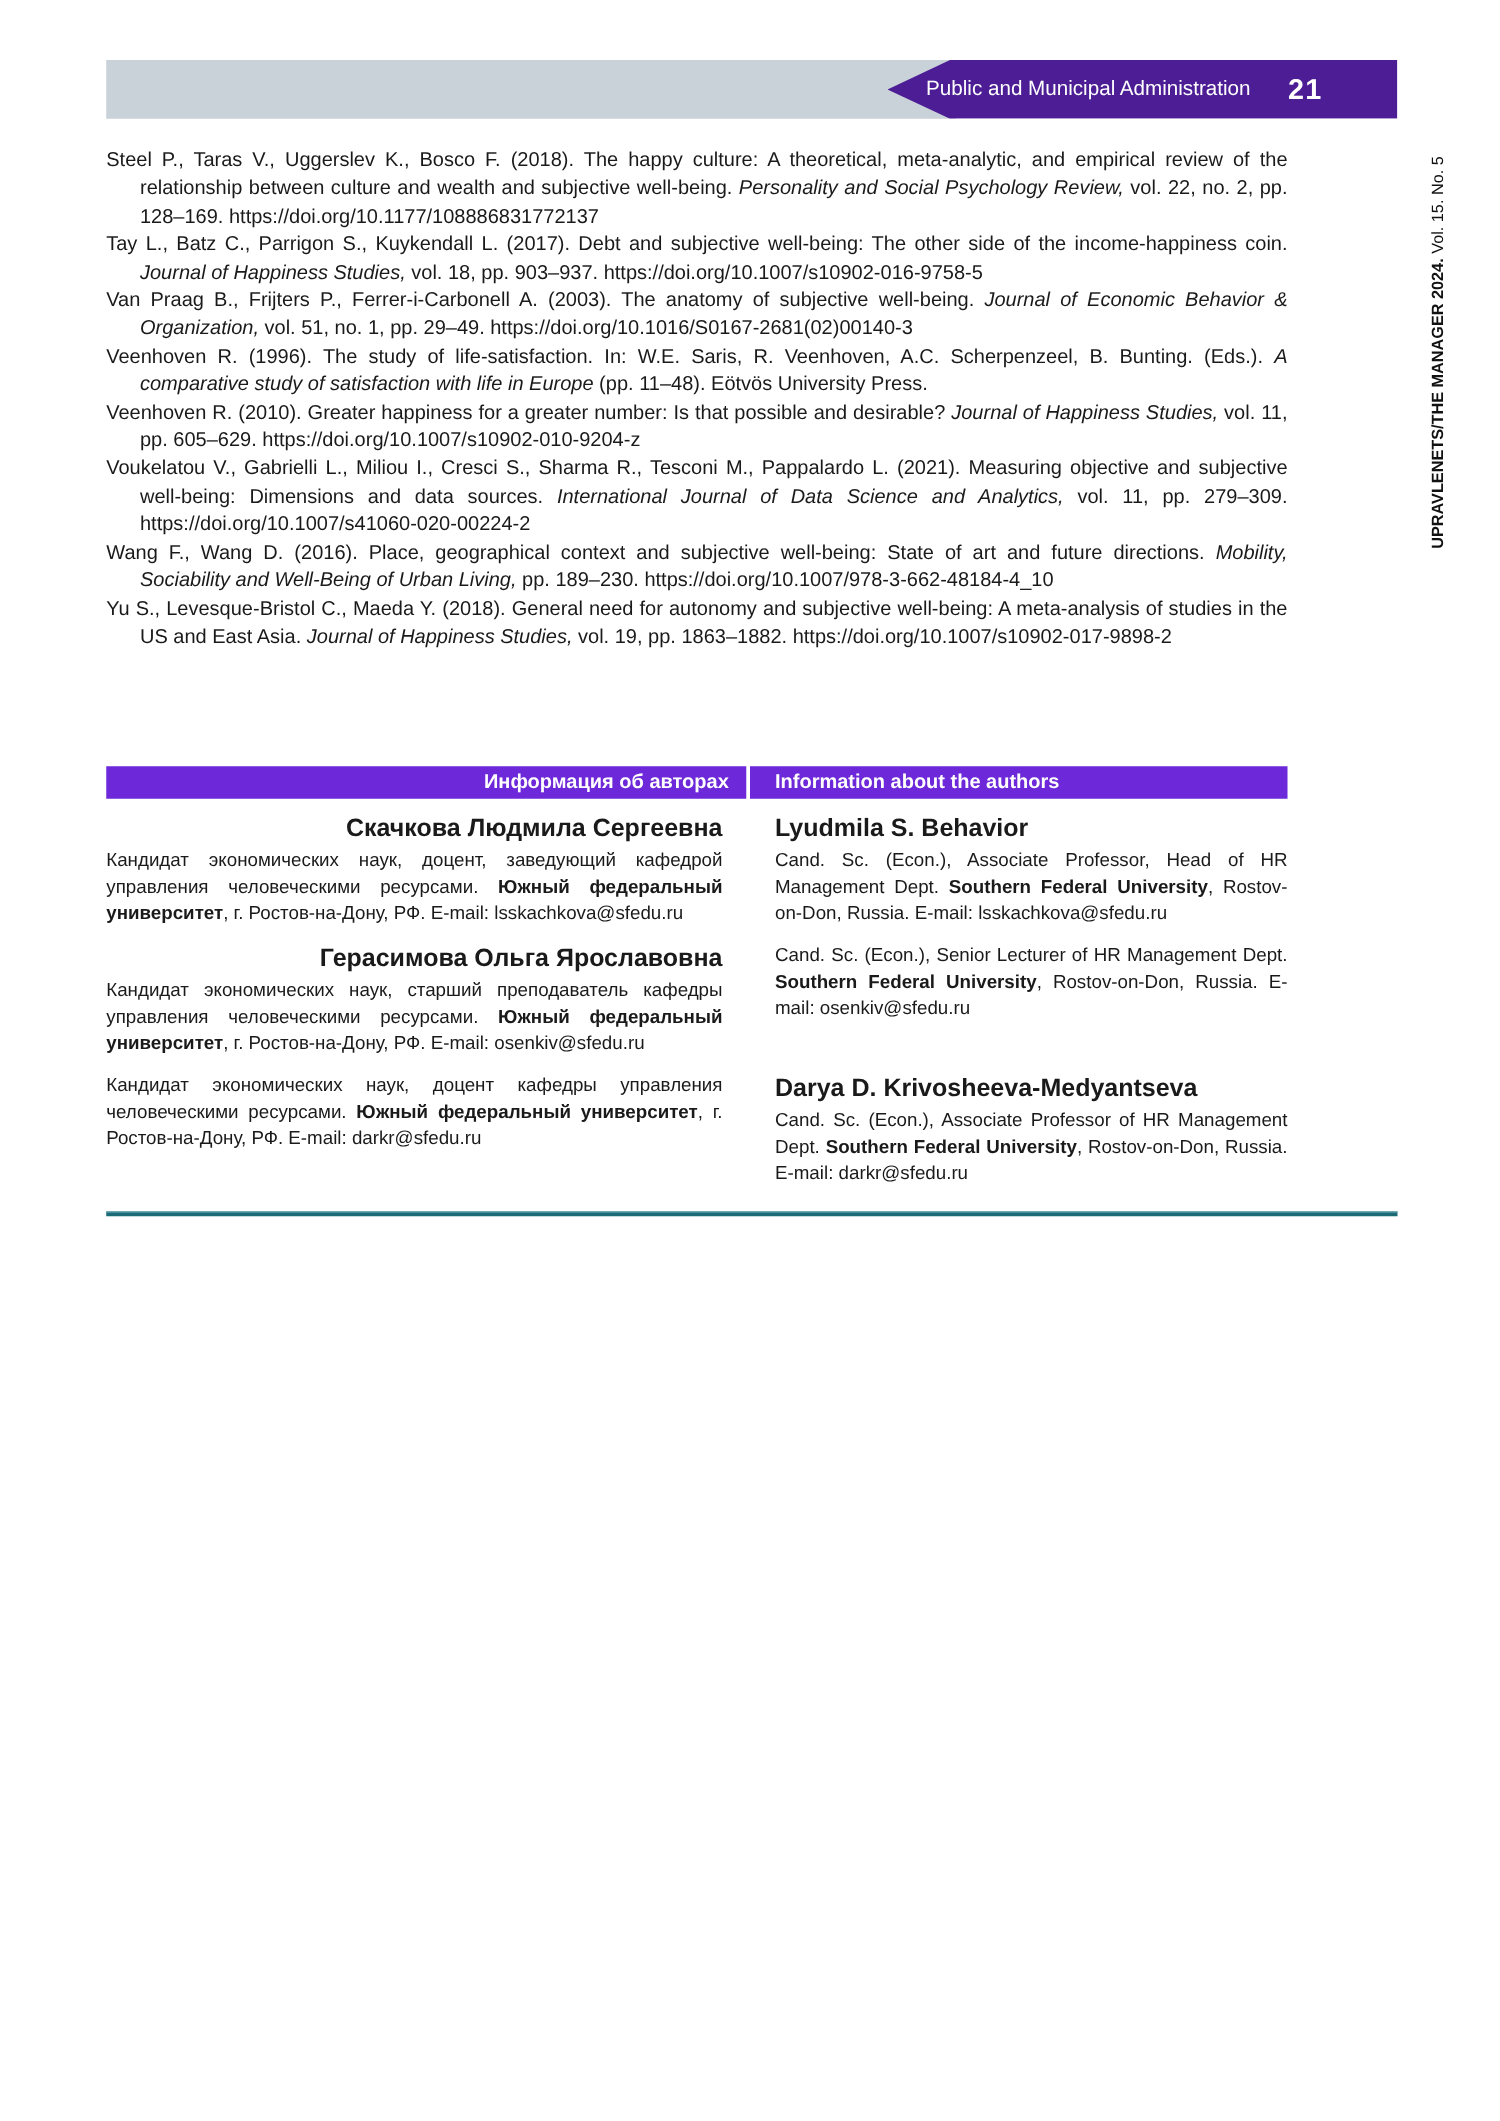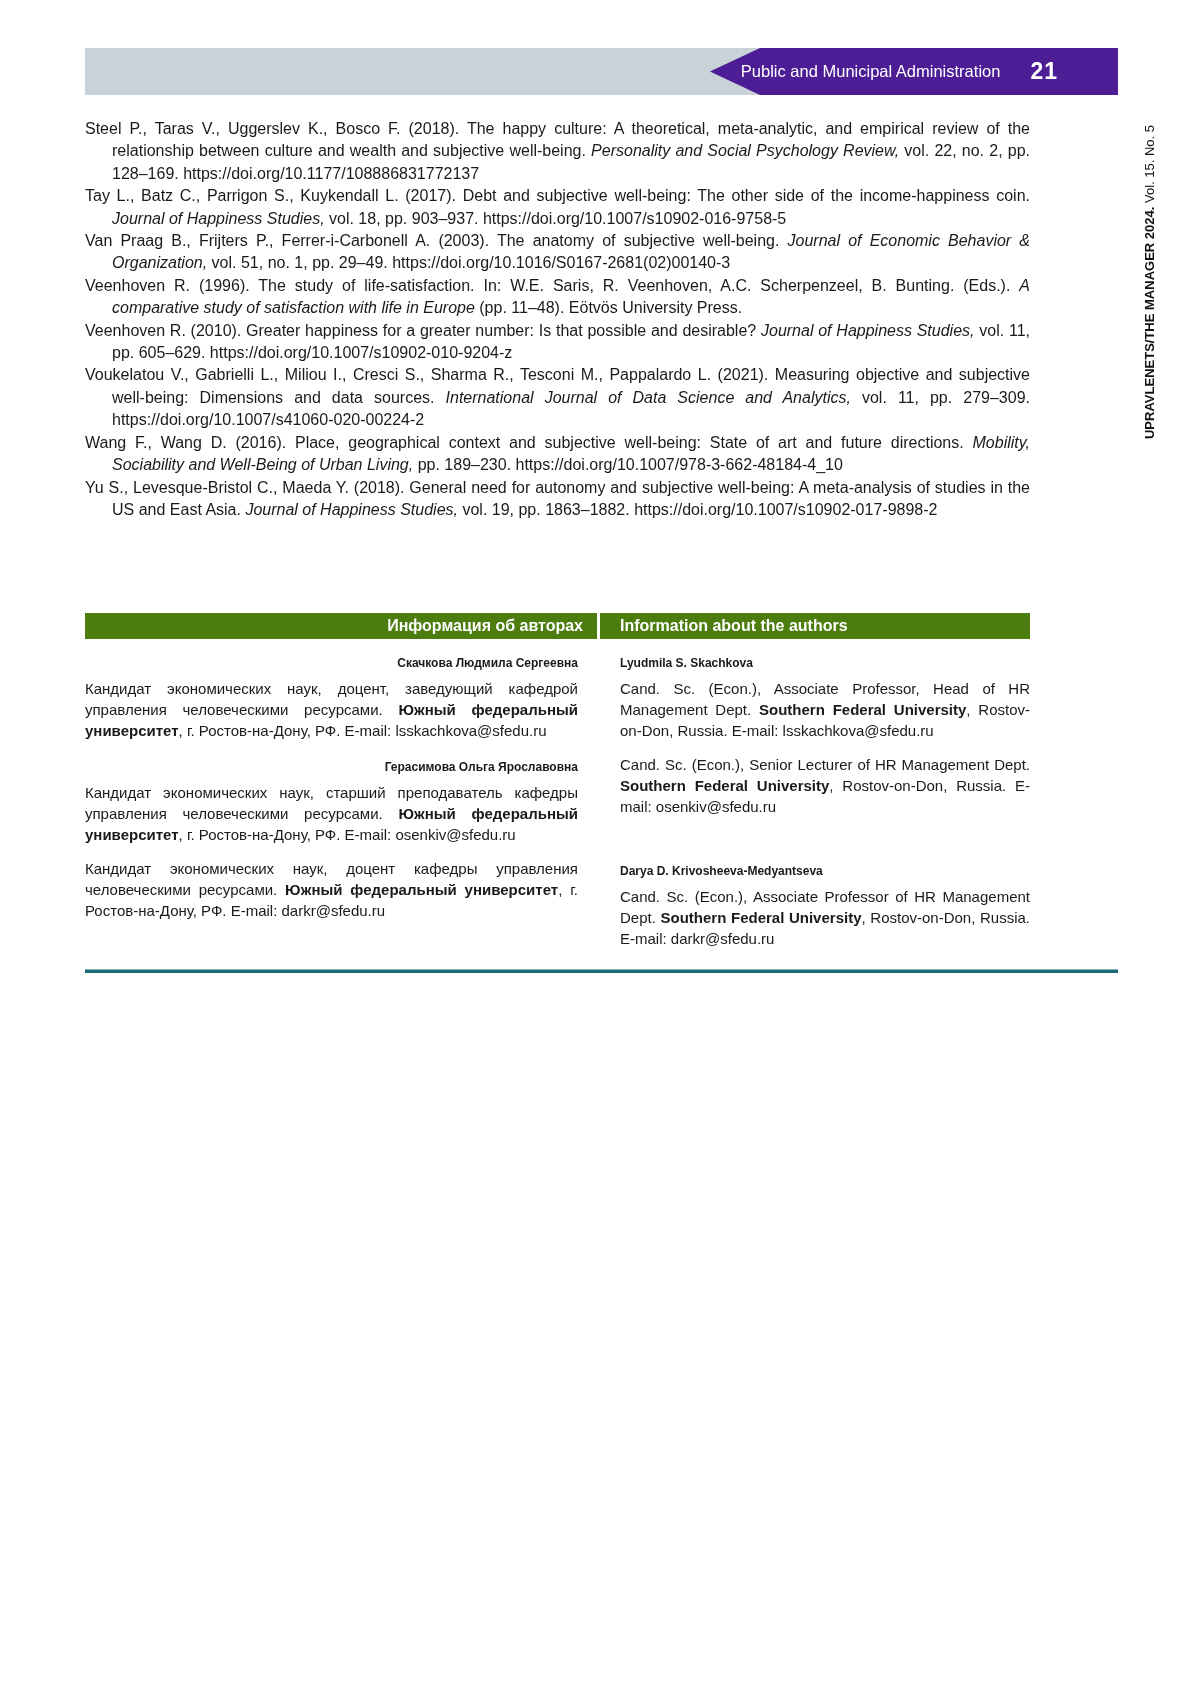--- a/index.html
+++ b/index.html
@@ -31,27 +31,27 @@
     position:absolute;left:85px;top:118px;width:945px;
     font-size:16px;line-height:22.4px;text-align:justify;
   }
   .ref{margin:0;padding-left:27px;text-indent:-27px;}
   .ref .it{font-style:italic;}
   
   #authors-header{
     position:absolute;left:85px;top:613px;width:945px;height:26px;
     display:grid;grid-template-columns:512px 430px;gap:3px;
   }
-  .ah-cell{background:#4d7c0f;color:#fff;font-weight:bold;font-size:16px;
+  .ah-cell{background:#6d28d9;color:#fff;font-weight:bold;font-size:16px;
     display:flex;align-items:center;box-sizing:border-box;}
   .ah-ru{justify-content:flex-end;padding-right:14px;}
   .ah-en{padding-left:20px;text-align:right;}
   #author-rows{position:absolute;left:85px;top:650px;width:945px;}
   .arow{display:grid;grid-template-columns:493px 410px;column-gap:42px;margin-bottom:13px;}
-  .aname{font-weight:bold;font-size:12px;line-height:26px;margin-bottom:2px;}
+  .aname{font-weight:bold;font-size:20px;line-height:26px;margin-bottom:2px;}
   .acell.ru .aname{text-align:right;}
   .abio{font-size:15px;line-height:21px;text-align:justify;margin:0;}
   .abio .b{font-weight:bold;}
   
   .bottom-rule{
     position:absolute;left:85px;top:969px;width:1033px;height:3px;
     background:#1b6b77;border-top:1px solid #79b2bc;
   }
 </style>
 </head>
@@ -85,21 +85,21 @@
   <div class="ah-cell ah-en">Information about the authors</div>
 </div>
 
 <div id="author-rows">
     <div class="arow">
       <div class="acell ru">
         <div class="aname">Скачкова Людмила Сергеевна</div>
         <p class="abio"><span>Кандидат экономических наук, доцент, заведующий кафедрой управления человеческими ресурсами. </span><span class="b">Южный федеральный университет</span><span>, г. Ростов-на-Дону, РФ. E-mail: lsskachkova@sfedu.ru</span></p>
       </div>
       <div class="acell en">
-        <div class="aname">Lyudmila S. Skachkova</div>
+        <div class="aname">Lyudmila S. Behavior</div>
         <p class="abio"><span>Cand. Sc. (Econ.), Associate Professor, Head of HR Management Dept. </span><span class="b">Southern Federal University</span><span>, Rostov-on-Don, Russia. E-mail: lsskachkova@sfedu.ru</span></p>
       </div>
     </div>
     <div class="arow">
       <div class="acell ru">
         <div class="aname">Герасимова Ольга Ярославовна</div>
         <p class="abio"><span>Кандидат экономических наук, старший преподаватель кафедры управления человеческими ресурсами. </span><span class="b">Южный федеральный университет</span><span>, г. Ростов-на-Дону, РФ. E-mail: osenkiv@sfedu.ru</span></p>
       </div>
       <div class="acell en">
         <p class="abio"><span>Cand. Sc. (Econ.), Senior Lecturer of HR Management Dept. </span><span class="b">Southern Federal University</span><span>, Rostov-on-Don, Russia. E-mail: osenkiv@sfedu.ru</span></p>

